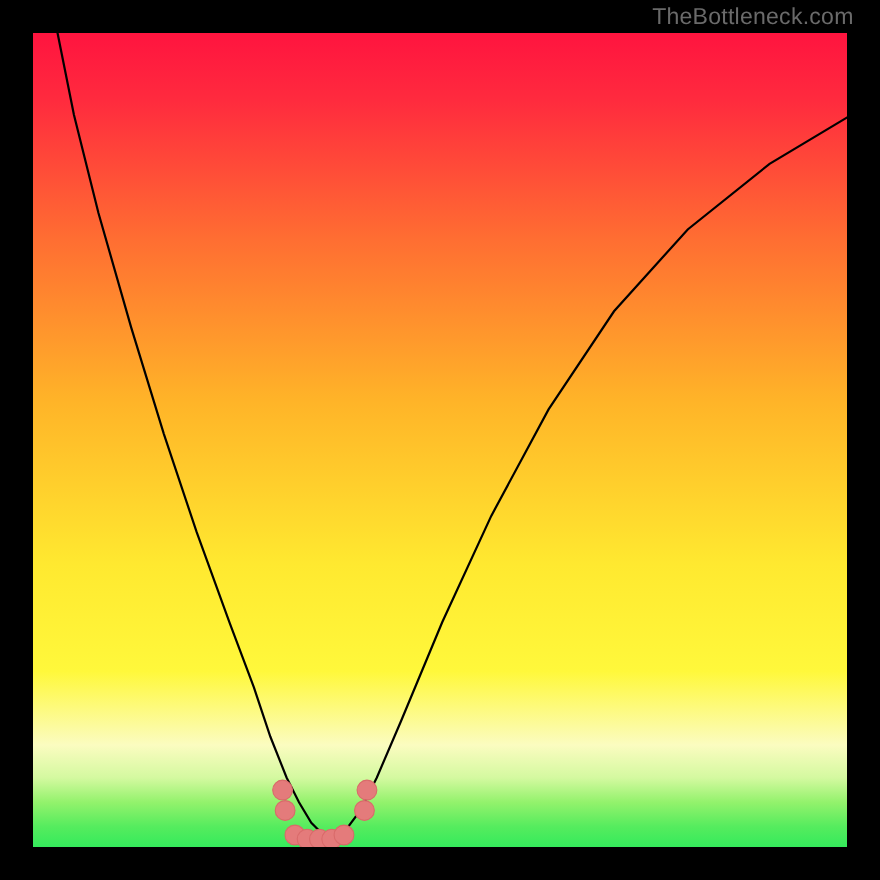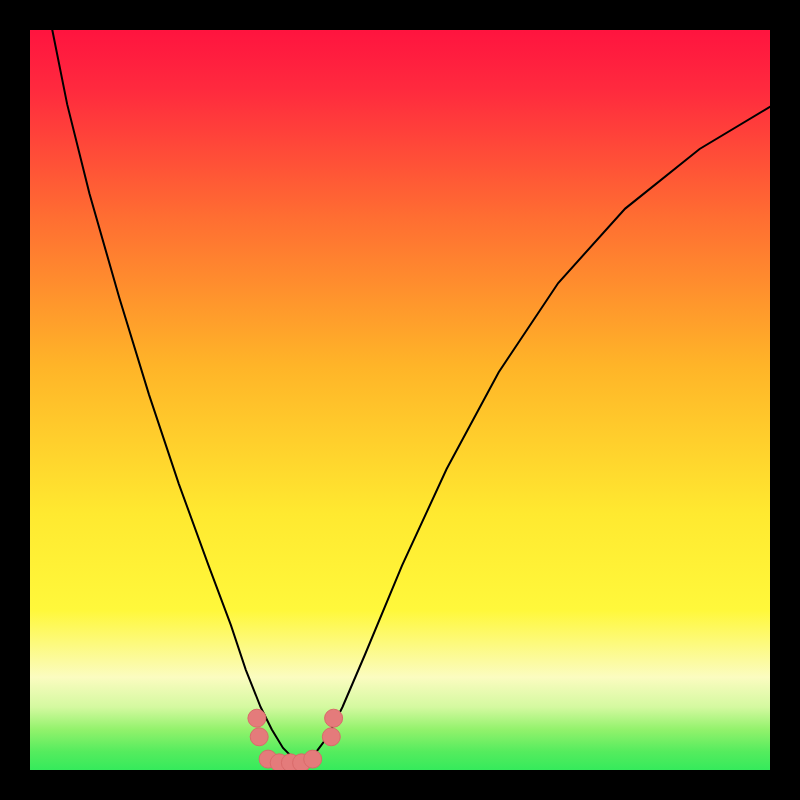--- a/index.html
+++ b/index.html
@@ -32,20 +32,21 @@
   svg {
     position: absolute;
     top: 0;
     left: 0;
   }
 </style>
 </head>
 <body>
 
 <div class="frame">
+  <div class="watermark">TheBottleneck.com</div>
   <svg id="chart-svg" width="800" height="800" viewBox="0 0 800 800">
       <defs>
         <linearGradient id="bg-grad" x1="0" y1="0" x2="0" y2="1">
           <stop offset="0%" stop-color="#ff143f"></stop>
           <stop offset="8%" stop-color="#ff2a3e"></stop>
           <stop offset="25%" stop-color="#ff6d32"></stop>
           <stop offset="45%" stop-color="#ffb428"></stop>
           <stop offset="65%" stop-color="#ffe930"></stop>
           <stop offset="78%" stop-color="#fff83b"></stop>
           <stop offset="87%" stop-color="#fbfcc0"></stop>

